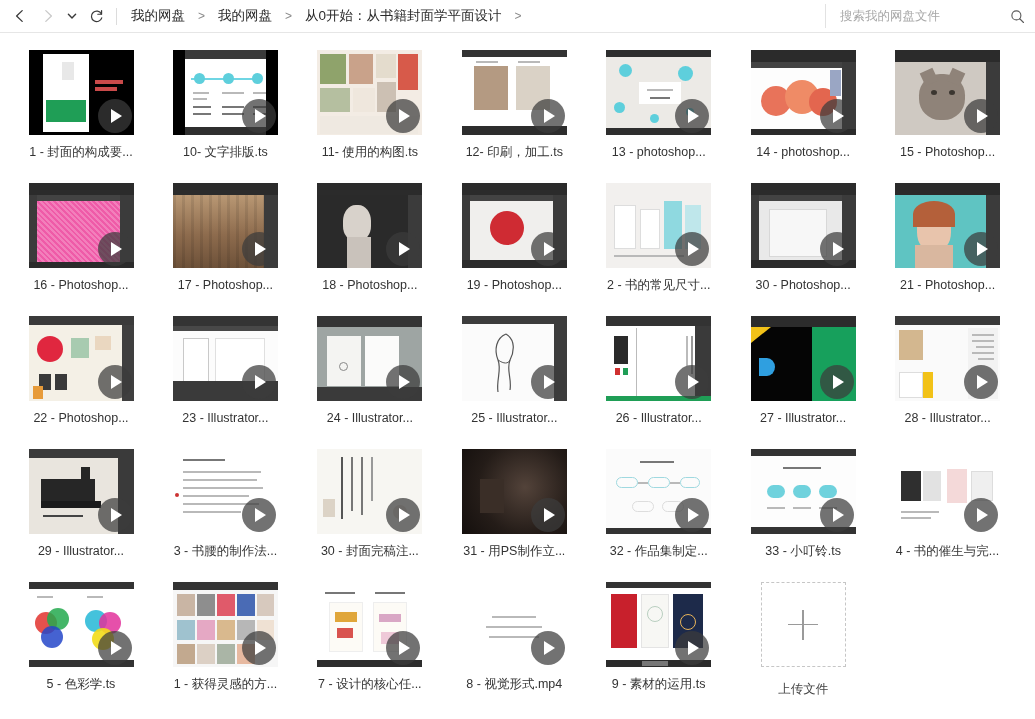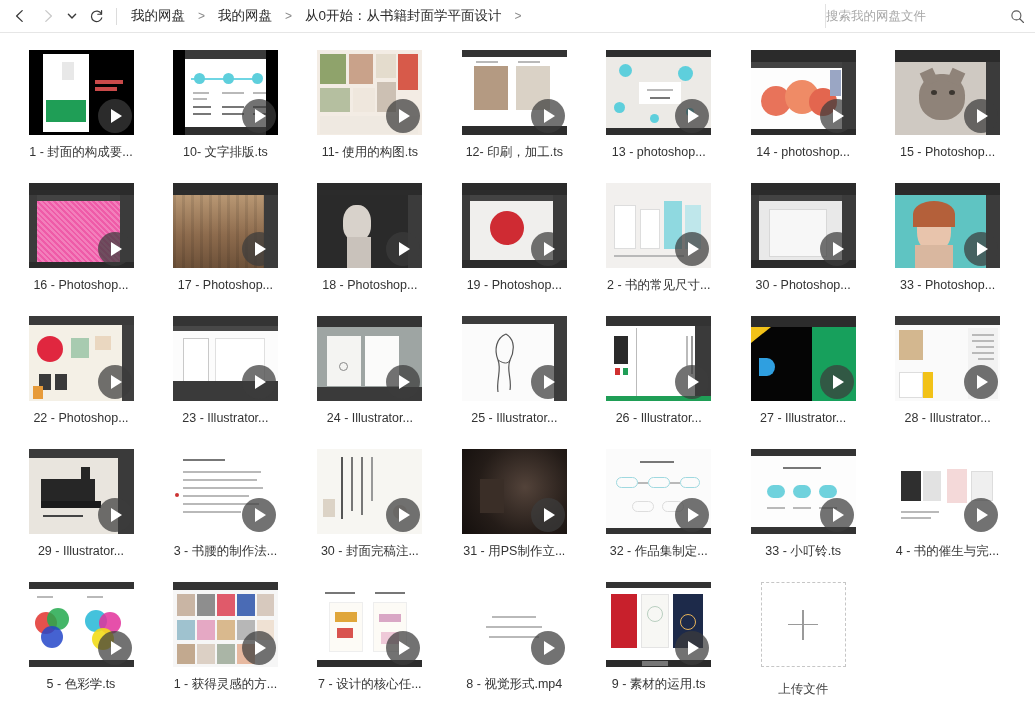--- a/index.html
+++ b/index.html
@@ -53,20 +53,21 @@
     margin: 0 9px;
     user-select: none;
   }
 
   .search-wrap {
     margin-left: auto;
     display: flex; align-items: center;
     width: 200px;
     height: 24px;
     border-left: 1px solid #e2e2e2;
+    padding-left: 14px;
   }
   .search-input {
     border: none; outline: none;
     font-size: 12.5px;
     color: #9a9a9a;
     font-family: "Liberation Sans", "DejaVu Sans", sans-serif;
     background: transparent;
     flex: 1;
     width: 100%;
   }
@@ -472,21 +473,21 @@
       <div class="ui-dark"></div>
             <div class="ui-side"></div>
       <div style="position:absolute;left:0;right:14px;top:12px;bottom:0;background:#5fc4c2;"></div>
       <div style="position:absolute;left:22px;top:22px;width:34px;height:46px;border-radius:46% 46% 40% 40%;background:#e8c4ac;"></div>
       <div style="position:absolute;left:18px;top:18px;width:42px;height:26px;border-radius:50% 50% 0 0;background:#b4603a;"></div>
       <div style="position:absolute;left:20px;top:62px;width:38px;height:24px;background:#d9b79f;"></div>
           </div>
         </div>
         <div class="play"></div>
       </div>
-      <div class="caption">33 - Photoshop...</div>
+      <div class="caption">21 - Photoshop...</div>
     </div>
     <div class="cell">
       <div class="thumb">
         <div class="thumb-inner">
           <div class="pad"></div>
           <div class="screen full">
       <div class="ui-dark" style="height:9px;background:#3a3a3a;"></div>
       <div style="position:absolute;left:0;right:12px;top:9px;bottom:0;background:#f4f0e6;"></div>
       <div class="ui-side" style="top:9px;width:12px;background:#3f3f3f;"></div>
       <div style="position:absolute;left:8px;top:20px;width:26px;height:26px;border-radius:50%;background:#e0273f;"></div>

